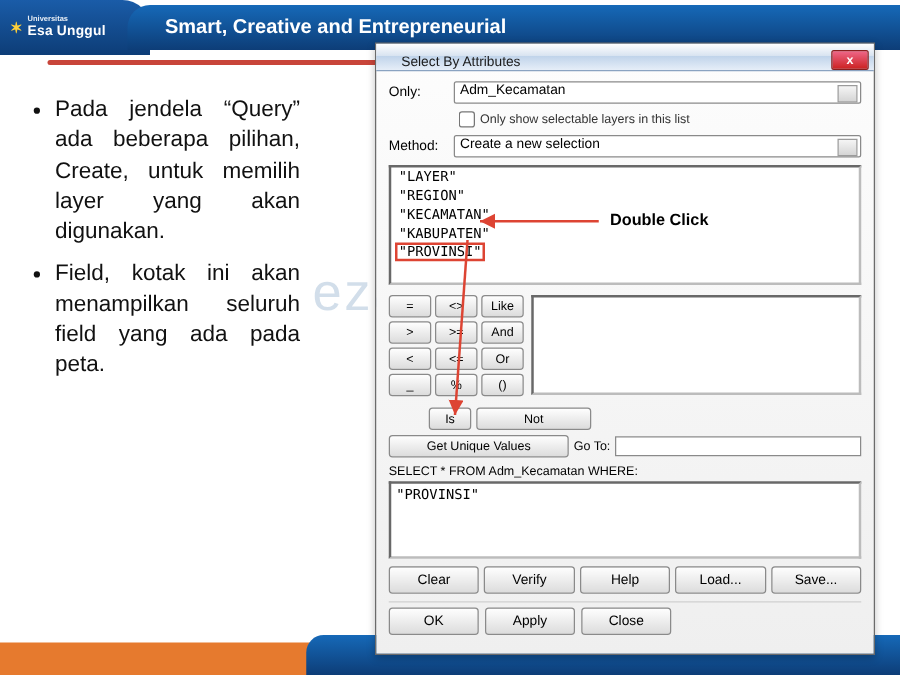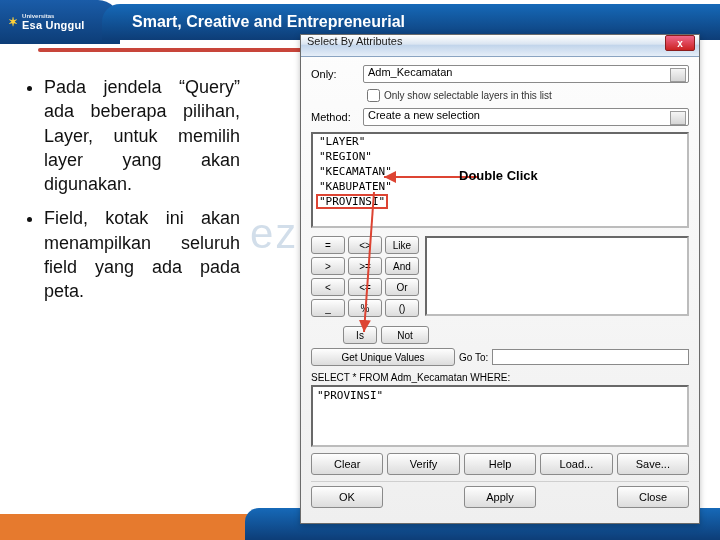--- a/index.html
+++ b/index.html
@@ -78,22 +78,22 @@
     border: 1px solid #6b6b6b;
     background: linear-gradient(#fdfdfd,#efefef);
     box-shadow: 0 2px 6px rgba(0,0,0,.25);
     z-index: 5;
     font-size: 11px;
   }
   .titlebar {
     height: 22px;
     background: linear-gradient(#fff,#d9e4f1 45%,#bfd3ea 46%,#e6eef8);
     border-bottom: 1px solid #8aa3c1;
-    display:flex; align-items:flex-start;
-    padding-left: 6px;
+    display:flex; align-items:flex-end;
+    padding-left: 20px;
     color: #1a1a1a;
   }
   .titlebar .t-label { flex:1; }
   .close-btn {
     width: 30px; height: 16px;
     background: linear-gradient(#e68,#c22);
     color:#fff; font-weight:700;
     display:flex;align-items:center;justify-content:center;
     border:1px solid #8a1d1d; border-radius:2px;
     margin-right:4px; font-size:10px;
@@ -144,26 +144,26 @@
   .goto-row .goto-lbl{ font-size:10px;}
   .goto-row .goto-input{ flex:1; height:16px; border:1px solid #8a8a8a;}
   .select-from { font-size:10px; margin-bottom:2px; }
   .query-box {
     height: 62px; border:2px inset #bcbcbc; background:#fff;
     padding: 2px 4px; font-family: monospace; font-size:11px;
     margin-bottom: 6px;
   }
   .button-row { display:flex; gap:4px; margin-bottom:6px; }
   .button-row .btn { flex:1; height:22px; font-size:11px; }
-  .button-row2 { display:flex; justify-content:space-between; gap:5px; padding-top:4px; border-top:1px solid #cfcfcf;}
+  .button-row2 { display:flex; justify-content:flex-start; gap:5px; padding-top:4px; border-top:1px solid #cfcfcf;}
   .button-row2 .btn { width:72px; height:22px; font-size:11px;}
   
   .dbl-label {
     position: absolute;
-    left: 459px; top: 168px;
+    left: 488px; top: 168px;
     font-size: 13px; font-weight:700; color:#000;
     z-index:10;
   }
   .arrow-svg {
     position:absolute;
     left: 354px; top: 152px;
     width: 140px; height: 200px;
     z-index: 9;
     pointer-events:none;
   }
@@ -177,21 +177,21 @@
     <div>
       <span class="sub">Universitas</span>
       <span class="uni">Esa Unggul</span>
     </div>
   </div>
   <div class="slide-title">Smart, Creative and Entrepreneurial</div>
 </div>
 <div class="red-line"></div>
 
 <ul class="content">
-  <li>Pada jendela “Query” ada beberapa pilihan, Layer, untuk memilih layer yang akan digunakan.</li>
+  <li>Pada jendela “Query” ada beberapa pilihan, Create, untuk memilih layer yang akan digunakan.</li>
   <li>Field, kotak ini akan menampilkan seluruh field yang ada pada peta.</li>
 </ul>
 
 <div class="watermark">ezadja. blogspot.</div>
 
 <div class="dbl-label">Double Click</div>
 <svg class="arrow-svg">
   <defs>
       <marker id="ah" markerWidth="8" markerHeight="8" refX="6" refY="3" orient="auto">
     <path d="M0,0 L6,3 L0,6 Z" fill="#d43"></path>
@@ -248,21 +248,21 @@
           <div class="op-btn">Or</div>
           <div class="op-btn">_</div>
           <div class="op-btn">%</div>
           <div class="op-btn">()</div>
         </div>
       </div>
       <div class="values-box"></div>
     </div>
     <div class="below-ops">
       <div class="op-btn">Is</div>
-      <div class="op-btn wide" style="width:48px">Not</div>
+      <div class="op-btn wide" style="width:92px">Not</div>
       <div style="flex:1"></div>
     </div>
     <div class="goto-row">
       <div class="bigbtn">Get Unique Values</div>
       <span class="goto-lbl">Go To:</span>
       <input class="goto-input" style="">
     </div>
 
     <div class="select-from">SELECT * FROM Adm_Kecamatan WHERE:</div>
     <div class="query-box">

